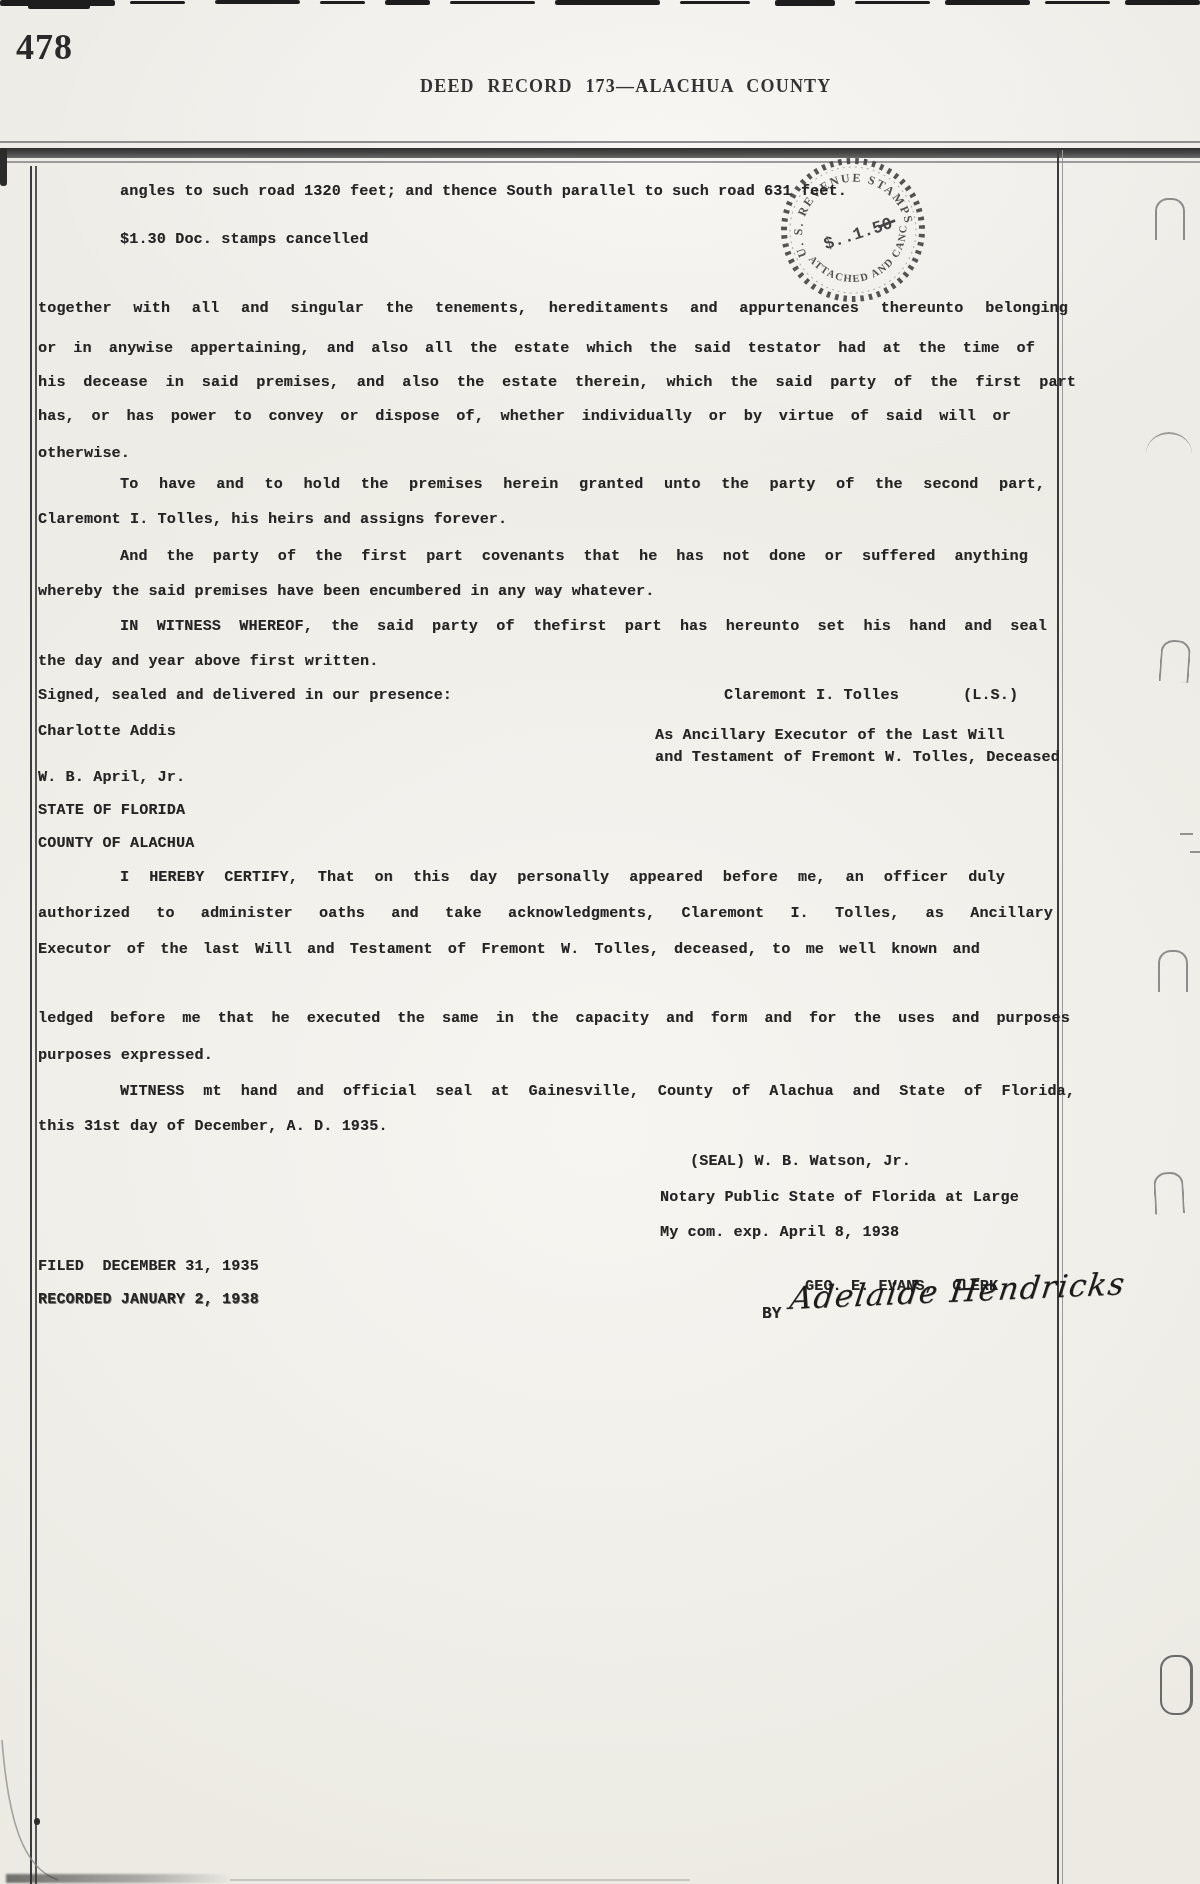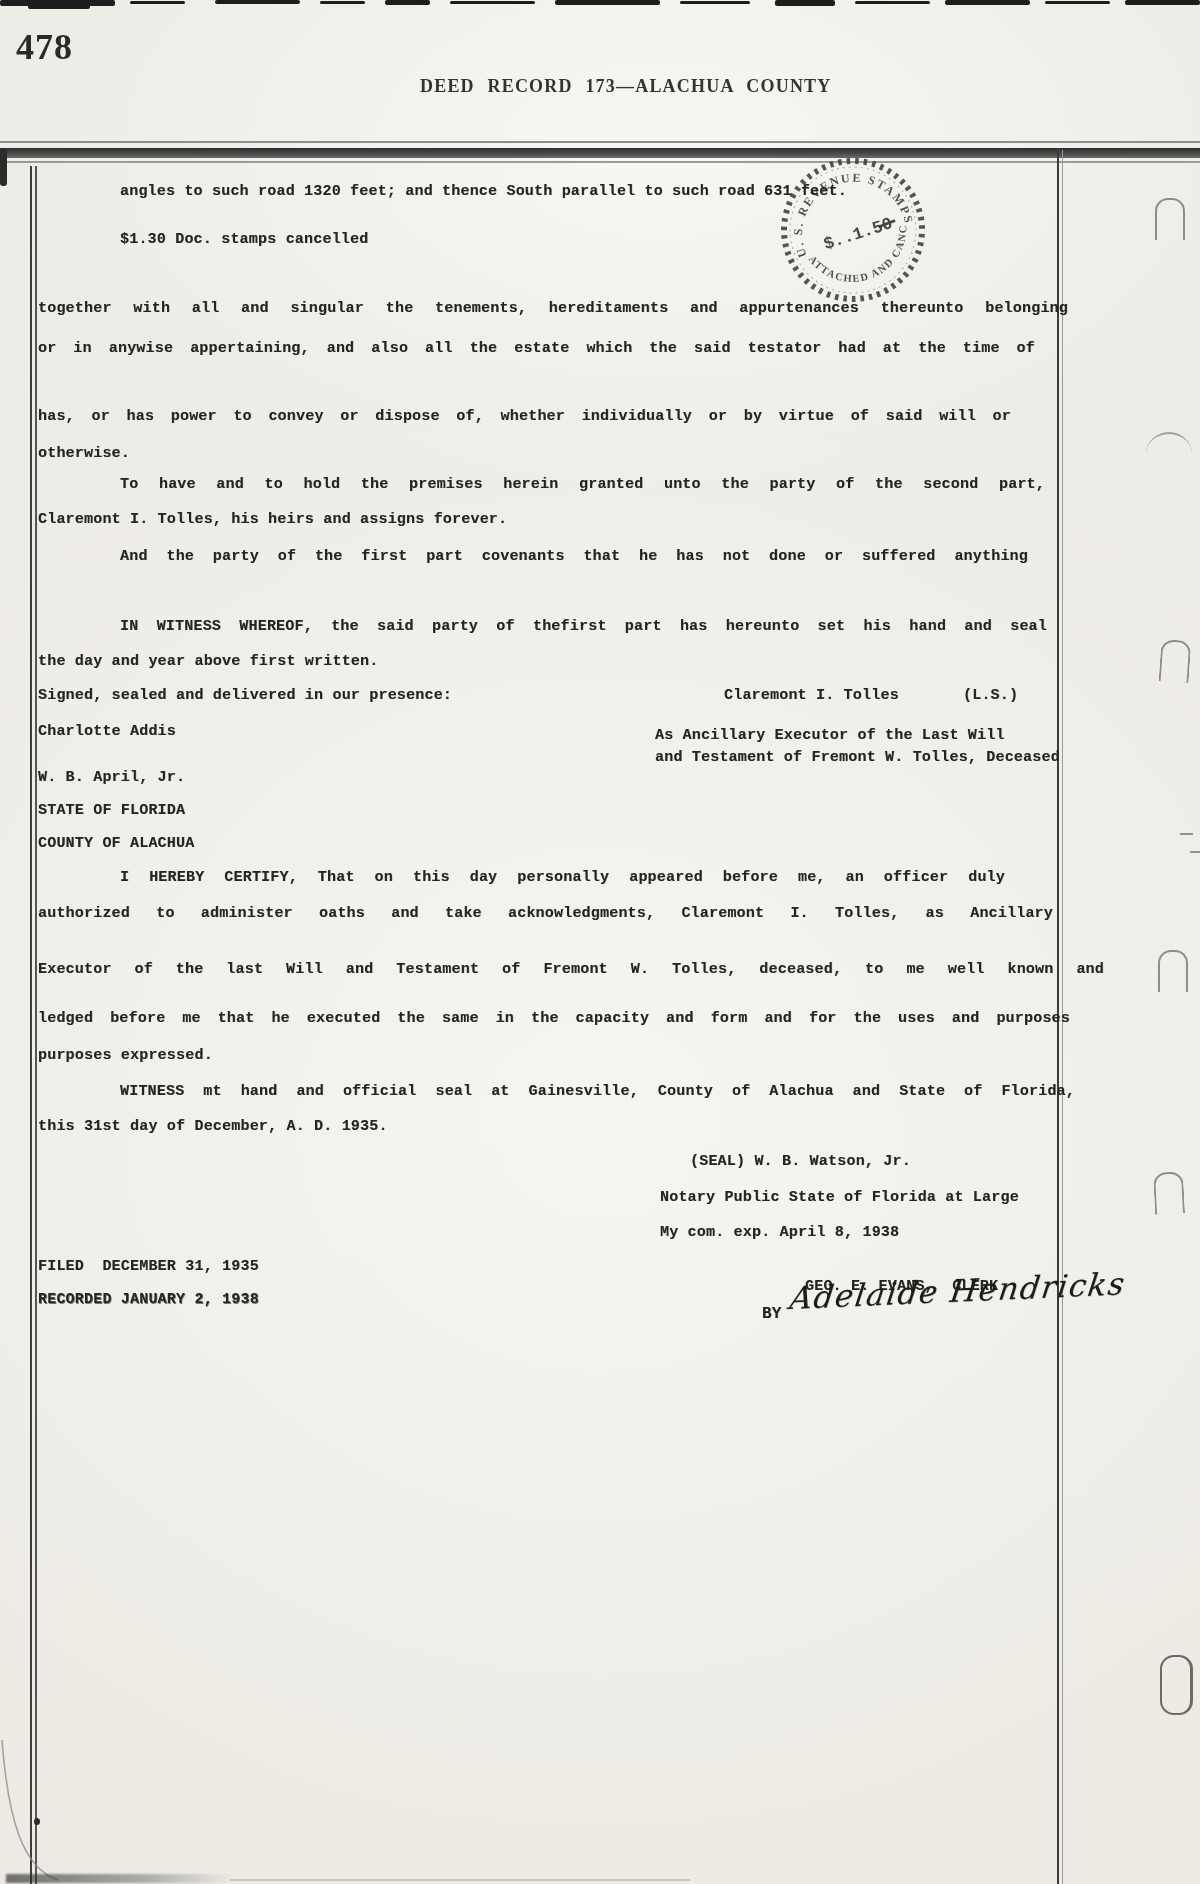--- a/index.html
+++ b/index.html
@@ -98,43 +98,45 @@
       <text x="55" y="90" font-family="Liberation Mono, monospace" font-size="17" font-weight="700" fill="#2e2e2e">$..1.50</text>
       <line x1="112" y1="85" x2="130" y2="84" stroke="#2e2e2e" stroke-width="2.5"></line>
     </g>
   </svg>
 
   <div class="tl" style="left:120px;top:183px;">angles to such road 1320 feet; and thence South parallel to such road 631 feet.</div>
   <div class="tl" style="left:120px;top:231px;">$1.30 Doc. stamps cancelled</div>
 
   <div class="tl just" style="left:38px;top:300px;width:1030px;">together with all and singular the tenements, hereditaments and appurtenances thereunto belonging</div>
   <div class="tl just" style="left:38px;top:340px;width:997px;">or in anywise appertaining, and also all the estate which the said testator had at the time of</div>
+  <div class="tl just" style="left:38px;top:374px;width:1038px;">his decease in said premises, and also the estate therein, which the said party of the first part</div>
   <div class="tl just" style="left:38px;top:408px;width:973px;">has, or has power to convey or dispose of, whether individually or by virtue of said will or</div>
   <div class="tl" style="left:38px;top:445px;">otherwise.</div>
   <div class="tl just" style="left:120px;top:476px;width:925px;">To have and to hold the premises herein  granted unto the party of the second part,</div>
   <div class="tl" style="left:38px;top:511px;">Claremont I. Tolles, his heirs and assigns forever.</div>
   <div class="tl just" style="left:120px;top:548px;width:908px;">And the party of the first part covenants that he has not done or suffered anything</div>
+  <div class="tl" style="left:38px;top:583px;">whereby the said premises have been encumbered in any way whatever.</div>
   <div class="tl just" style="left:120px;top:618px;width:927px;">IN WITNESS WHEREOF, the said party of thefirst part has hereunto set his hand and seal</div>
   <div class="tl" style="left:38px;top:653px;">the day and year above first written.</div>
 
   <div class="tl" style="left:38px;top:687px;">Signed, sealed and delivered in our presence:</div>
   <div class="tl" style="left:724px;top:687px;">Claremont I. Tolles</div>
   <div class="tl" style="left:963px;top:687px;">(L.S.)</div>
 
   <div class="tl" style="left:38px;top:723px;">Charlotte Addis</div>
   <div class="tl" style="left:655px;top:727px;">As Ancillary Executor of the Last Will</div>
   <div class="tl" style="left:655px;top:749px;">and Testament of Fremont W. Tolles, Deceased</div>
   <div class="tl" style="left:38px;top:769px;">W. B. April, Jr.</div>
 
   <div class="tl" style="left:38px;top:802px;">STATE OF FLORIDA</div>
   <div class="tl" style="left:38px;top:835px;">COUNTY OF ALACHUA</div>
 
   <div class="tl just" style="left:38px;top:905px;width:1015px;">authorized to administer oaths and take acknowledgments, Claremont I. Tolles, as Ancillary</div>
   <div class="tl just" style="left:120px;top:869px;width:885px;">I HEREBY CERTIFY, That on this day personally appeared before me, an officer duly</div>
-  <div class="tl just" style="left:38px;top:941px;width:1066px;margin-top:20px;">Executor of the last Will and Testament of Fremont W. Tolles, deceased, to me well known and</div>
+  <div class="tl just" style="left:38px;top:941px;width:942px;">Executor of the last Will and Testament of Fremont W. Tolles, deceased, to me well known and</div>
   <div class="tl just" style="left:38px;top:1010px;width:1032px;">ledged before me that he executed the same in the capacity and form and for the uses and purposes</div>
   <div class="tl" style="left:38px;top:1047px;">purposes expressed.</div>
   <div class="tl just" style="left:120px;top:1083px;width:955px;">WITNESS mt hand and official seal at Gainesville, County of Alachua and State of Florida,</div>
   <div class="tl" style="left:38px;top:1118px;">this 31st day of December, A. D. 1935.</div>
 
   <div class="tl" style="left:690px;top:1153px;">(SEAL) W. B. Watson, Jr.</div>
   <div class="tl" style="left:660px;top:1189px;">Notary Public State of Florida at Large</div>
   <div class="tl" style="left:660px;top:1224px;">My com. exp. April 8, 1938</div>
 
   <div class="tl" style="left:38px;top:1258px;">FILED  DECEMBER 31, 1935</div>

